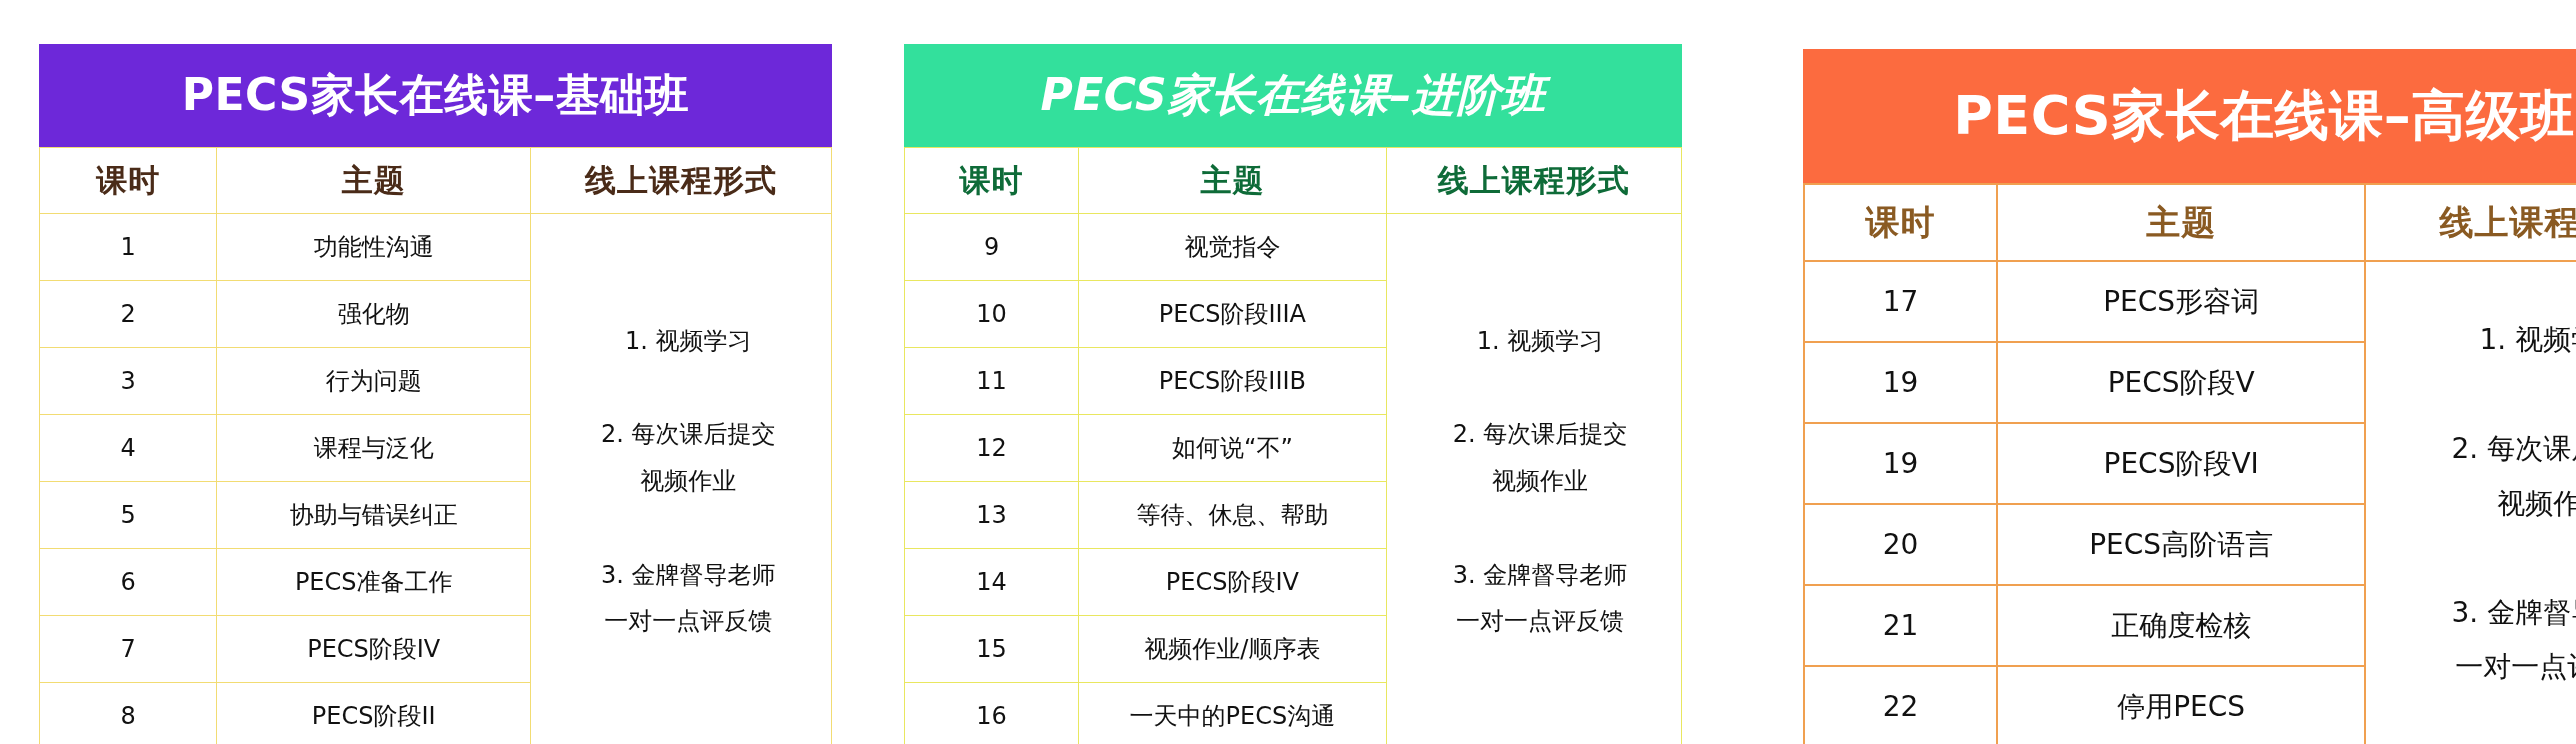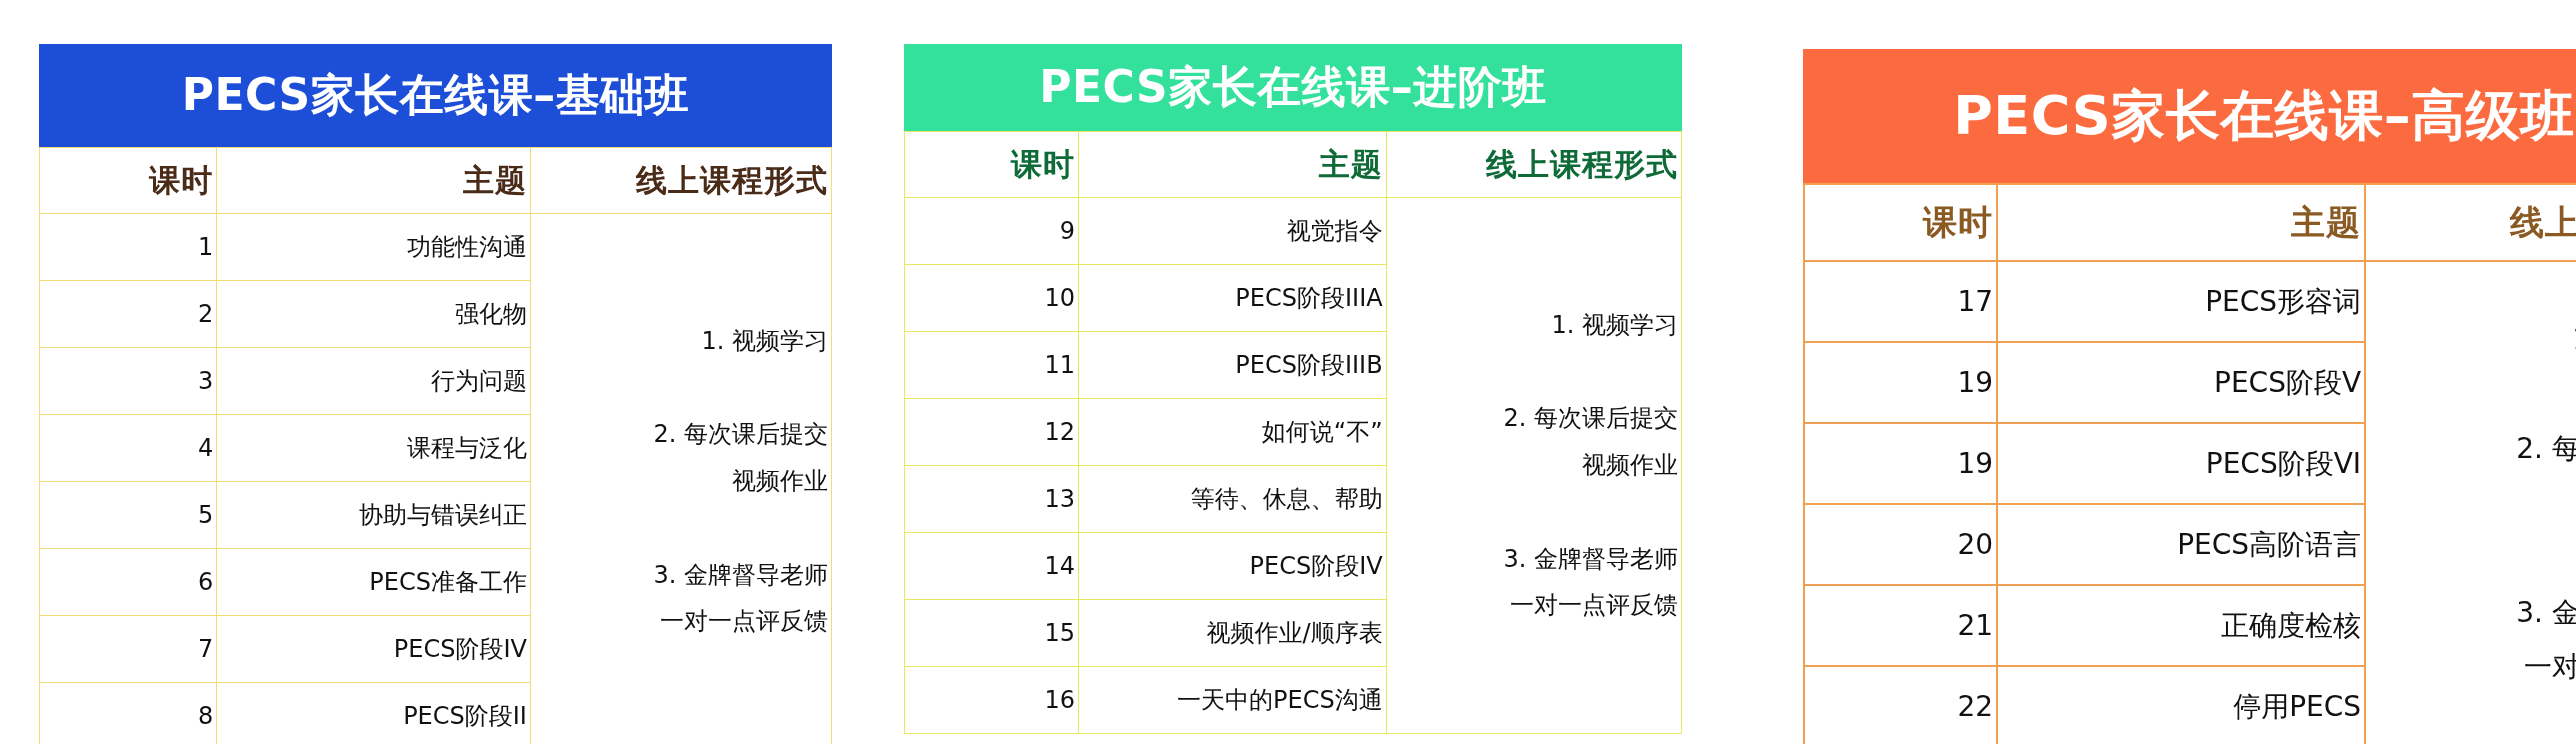--- a/index.html
+++ b/index.html
@@ -45,21 +45,21 @@
   .card-table {
     box-sizing: border-box;
     width: 100%;
     border-collapse: collapse;
     table-layout: fixed;
   }
 
   .card-table th,
   .card-table td {
     box-sizing: border-box;
-    text-align: right;
+    text-align: center;
     vertical-align: middle;
     padding: 0 3.1px;
     overflow: hidden;
   }
 
   .card-table th {
     font-weight: bold;
     letter-spacing: 1px;
   }
 
@@ -81,21 +81,21 @@
   }
 
   
   #card-basic {
     left: 39px;
     top: 44px;
     width: 793px;
   }
   #card-basic .card-title {
     height: 103px;
-    background: #1d4ed8;
+    background: #6d28d9;
     font-size: 44px;
   }
   #card-basic .card-table {
     border: 1.5px solid #F2DC73;
     border-top: none;
   }
   #card-basic .card-table th,
   #card-basic .card-table td {
     border: 1.5px solid #F2DC73;
   }
@@ -116,23 +116,24 @@
     border-bottom: none;
   }
 
   
   #card-advanced {
     left: 904px;
     top: 44px;
     width: 778px;
   }
   #card-advanced .card-title {
-    height: 87px;
+    height: 103px;
     background: #33E09C;
     font-size: 44px;
+    font-style: italic;
   }
   #card-advanced .card-table {
     border: 1.5px solid #E9E760;
     border-top: none;
   }
   #card-advanced .card-table th,
   #card-advanced .card-table td {
     border: 1.5px solid #E9E760;
   }
   #card-advanced .card-table th {

